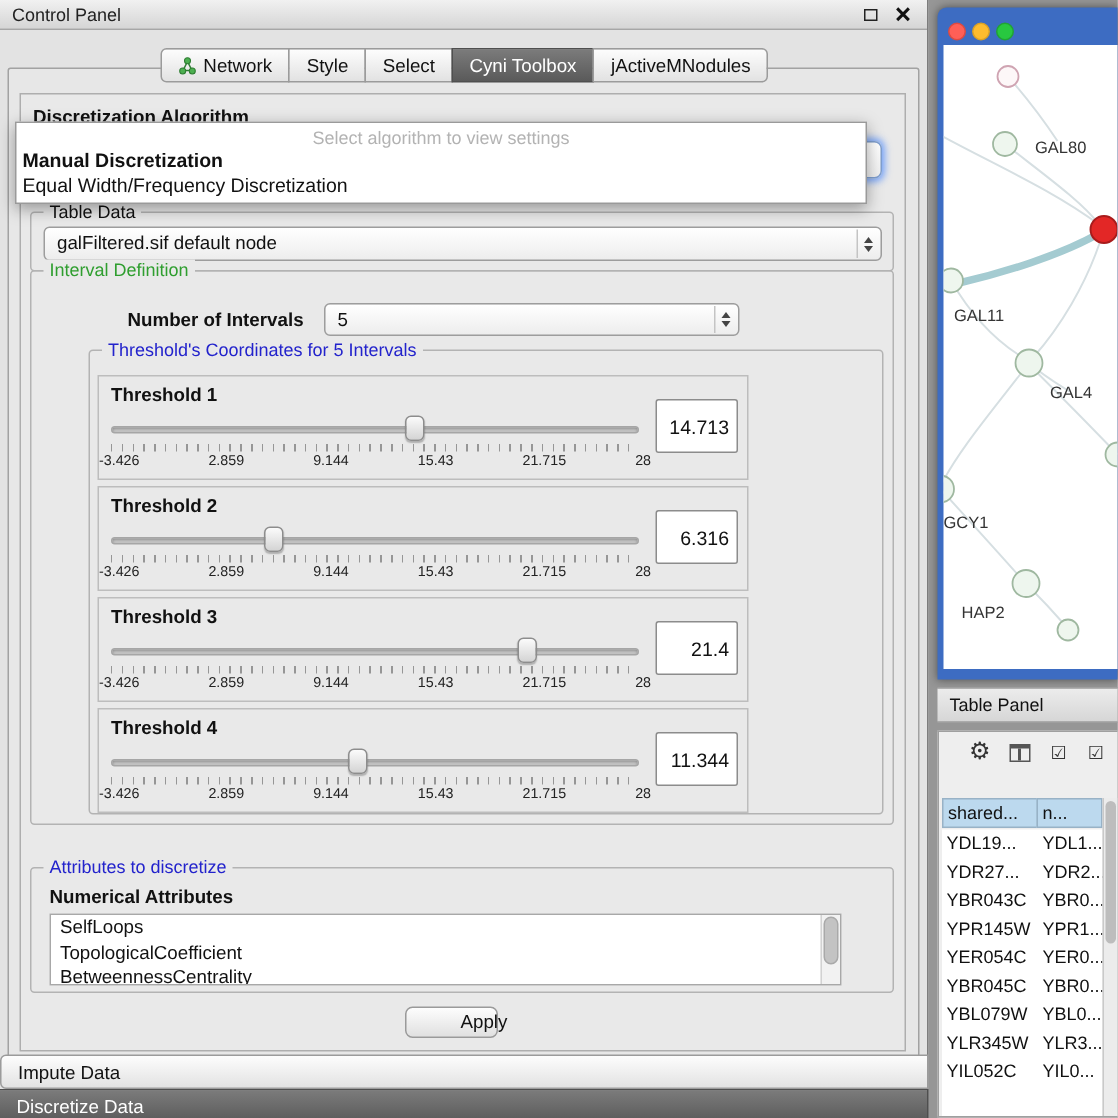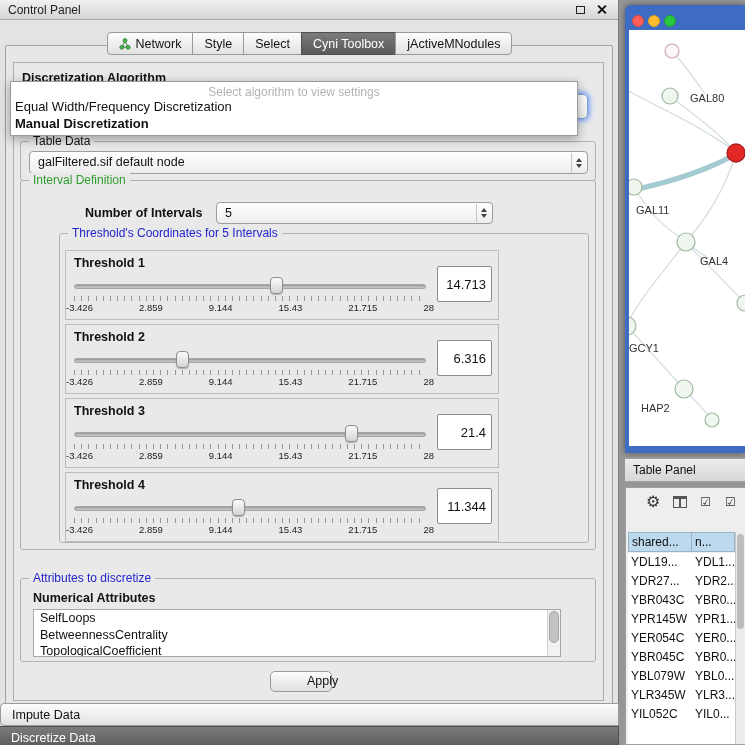--- a/index.html
+++ b/index.html
@@ -155,22 +155,22 @@
     </div>
   </div>
 
   <div class="inner-panel"></div>
 
   <div class="alg-label">Discretization Algorithm</div>
   <div class="focus-combo"></div>
 
   <div class="popup">
     <div class="popup-ph">Select algorithm to view settings</div>
+    <div class="popup-opt bold">Manual Discretization</div>
     <div class="popup-opt">Equal Width/Frequency Discretization</div>
-    <div class="popup-opt bold">Manual Discretization</div>
   </div>
 
   <div class="group" style="left:20px; top:141px; width:576px; height:40px;">
     <span class="group-title">Table Data</span>
     <div class="combo" style="left:8px; top:9px; width:559px; height:23px;">
       <span class="combo-text">galFiltered.sif default node</span>
       <span class="stepper">
         <span class="arr-up"></span>
         <span class="arr-dn"></span>
       </span>
@@ -264,22 +264,22 @@
         </div>
       </div>
     </div>
   </div>
 
   <div class="group" style="left:20px; top:578px; width:576px; height:84px;">
     <span class="group-title t-blue">Attributes to discretize</span>
     <div class="attr-heading">Numerical Attributes</div>
     <div class="listbox">
       <div class="list-item">SelfLoops</div>
+      <div class="list-item">TopologicalCoefficient</div>
       <div class="list-item">BetweennessCentrality</div>
-      <div class="list-item">TopologicalCoefficient</div>
       <div class="vscroll">
         <div class="vthumb"></div>
       </div>
     </div>
   </div>
 
   <div class="apply-btn">Apply</div>
 
   <div class="tabstrip bottom-tabs">
     <div class="tab first">

